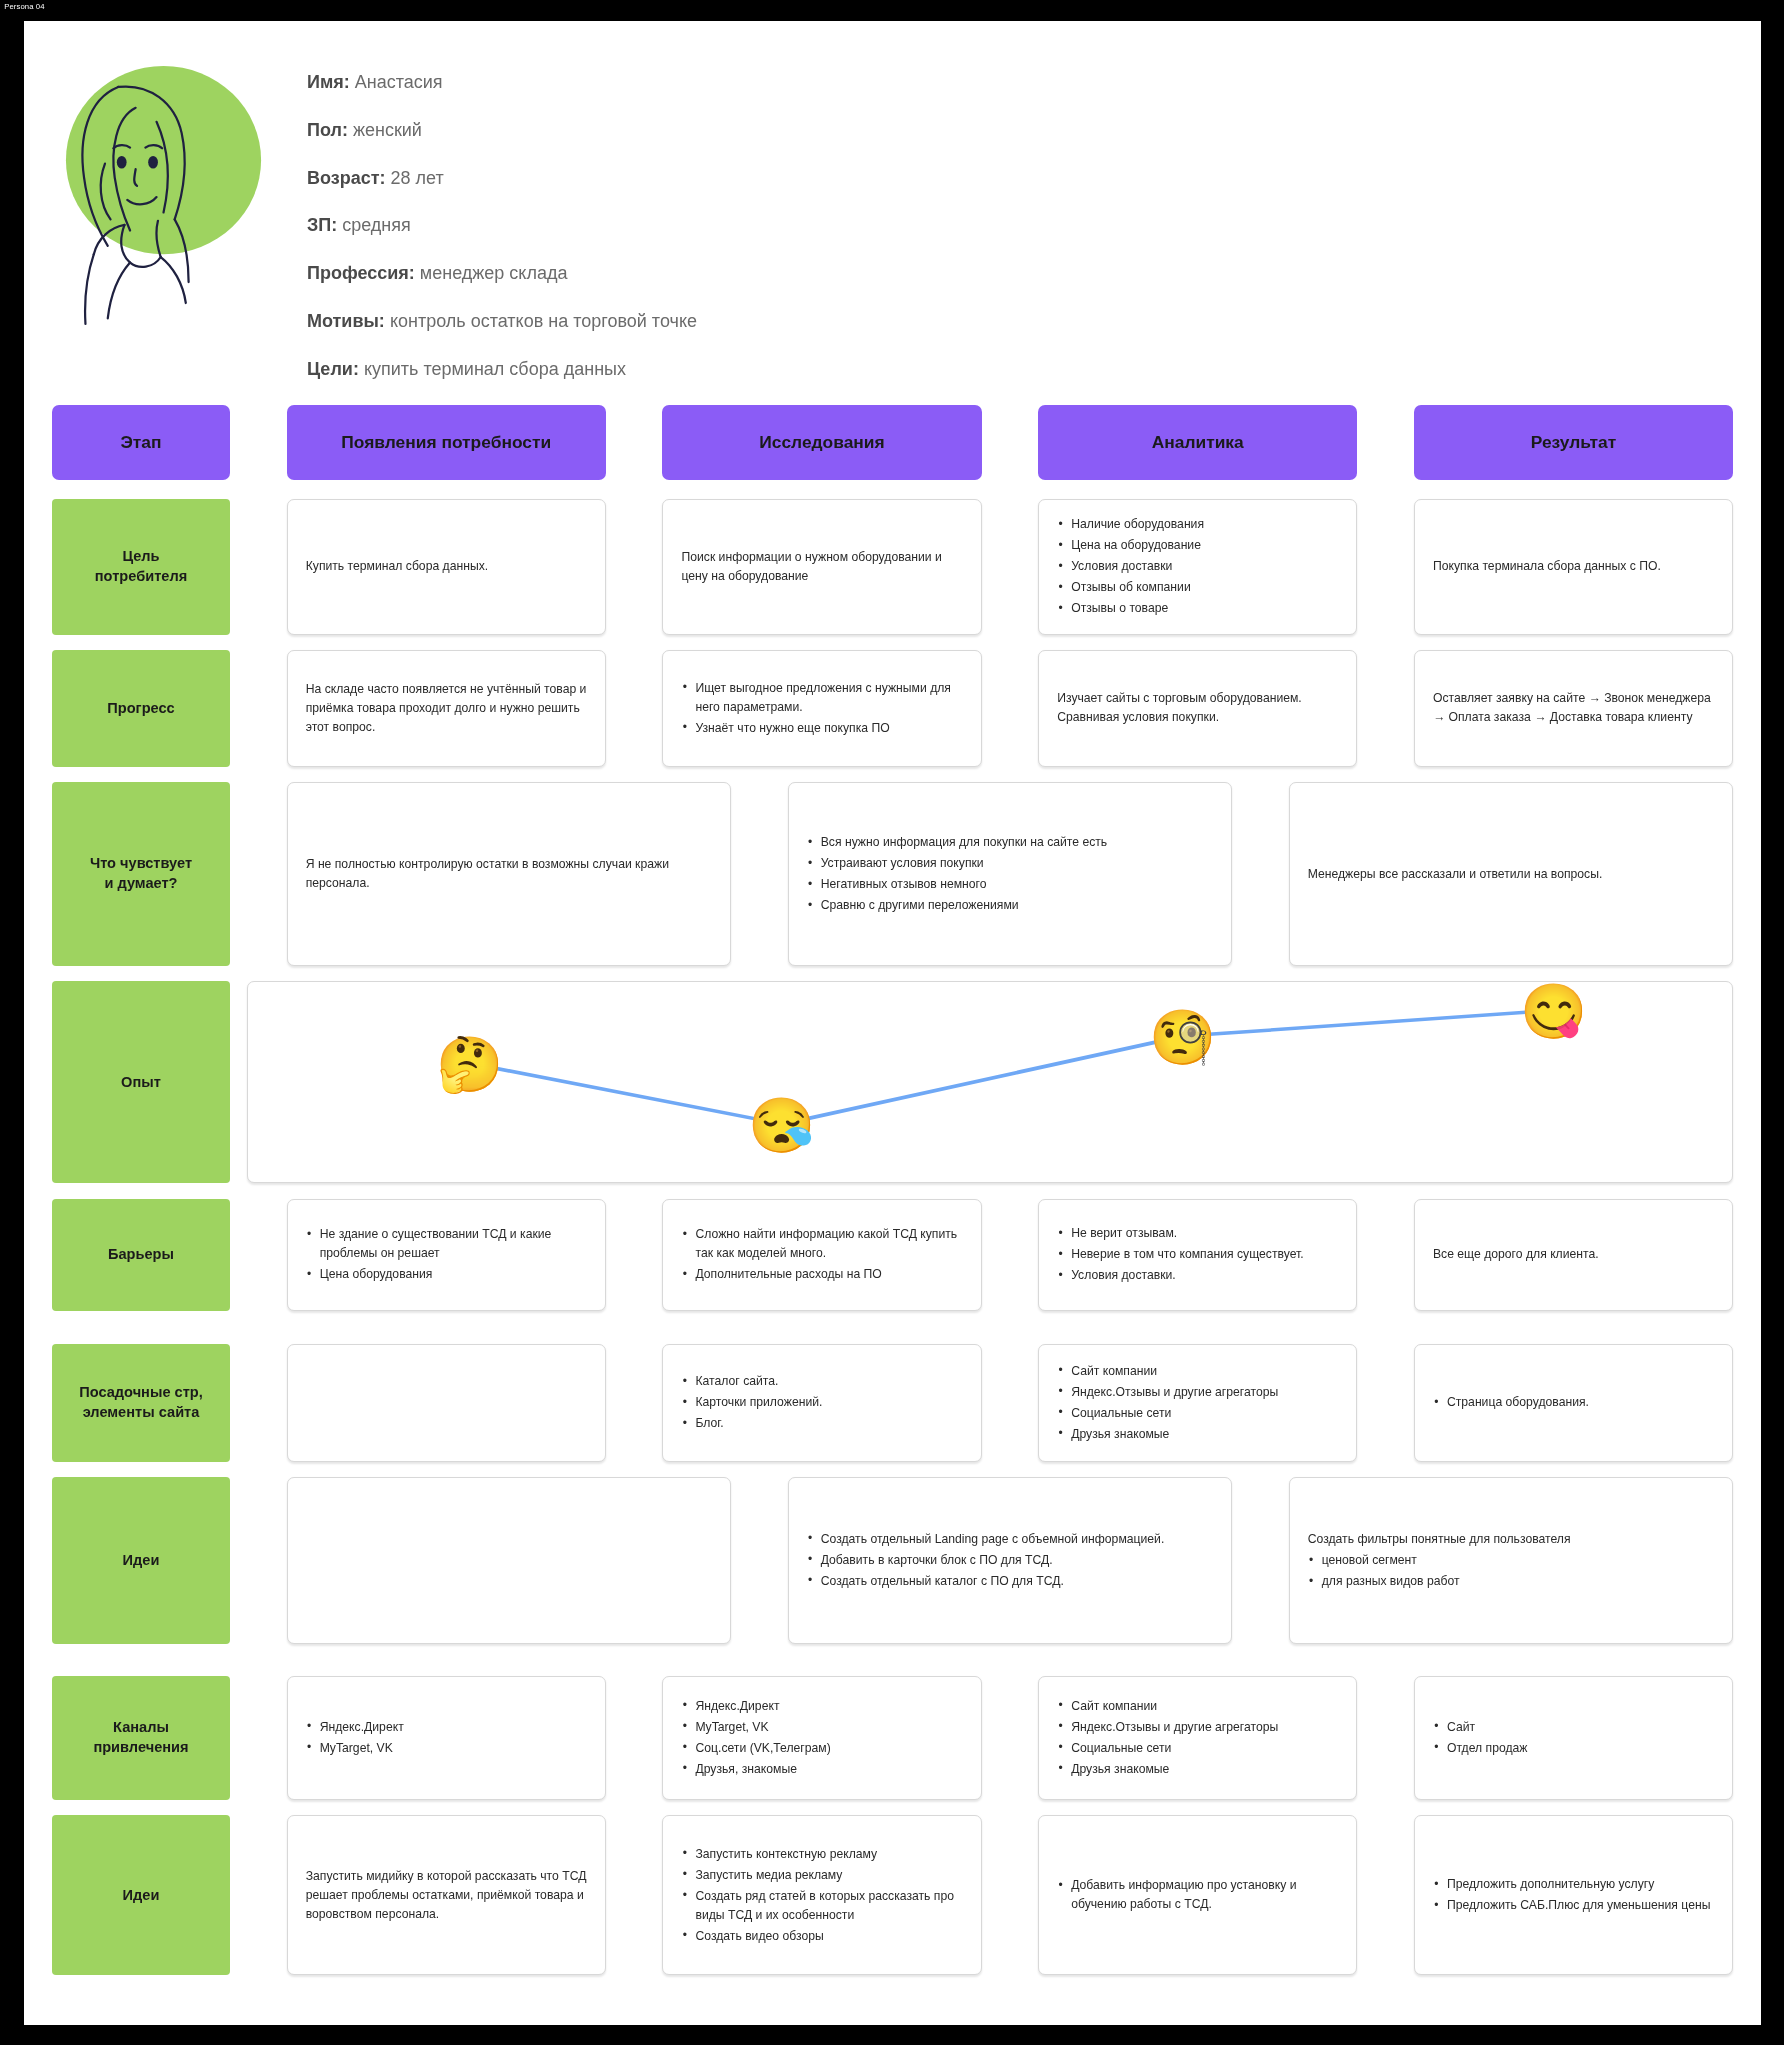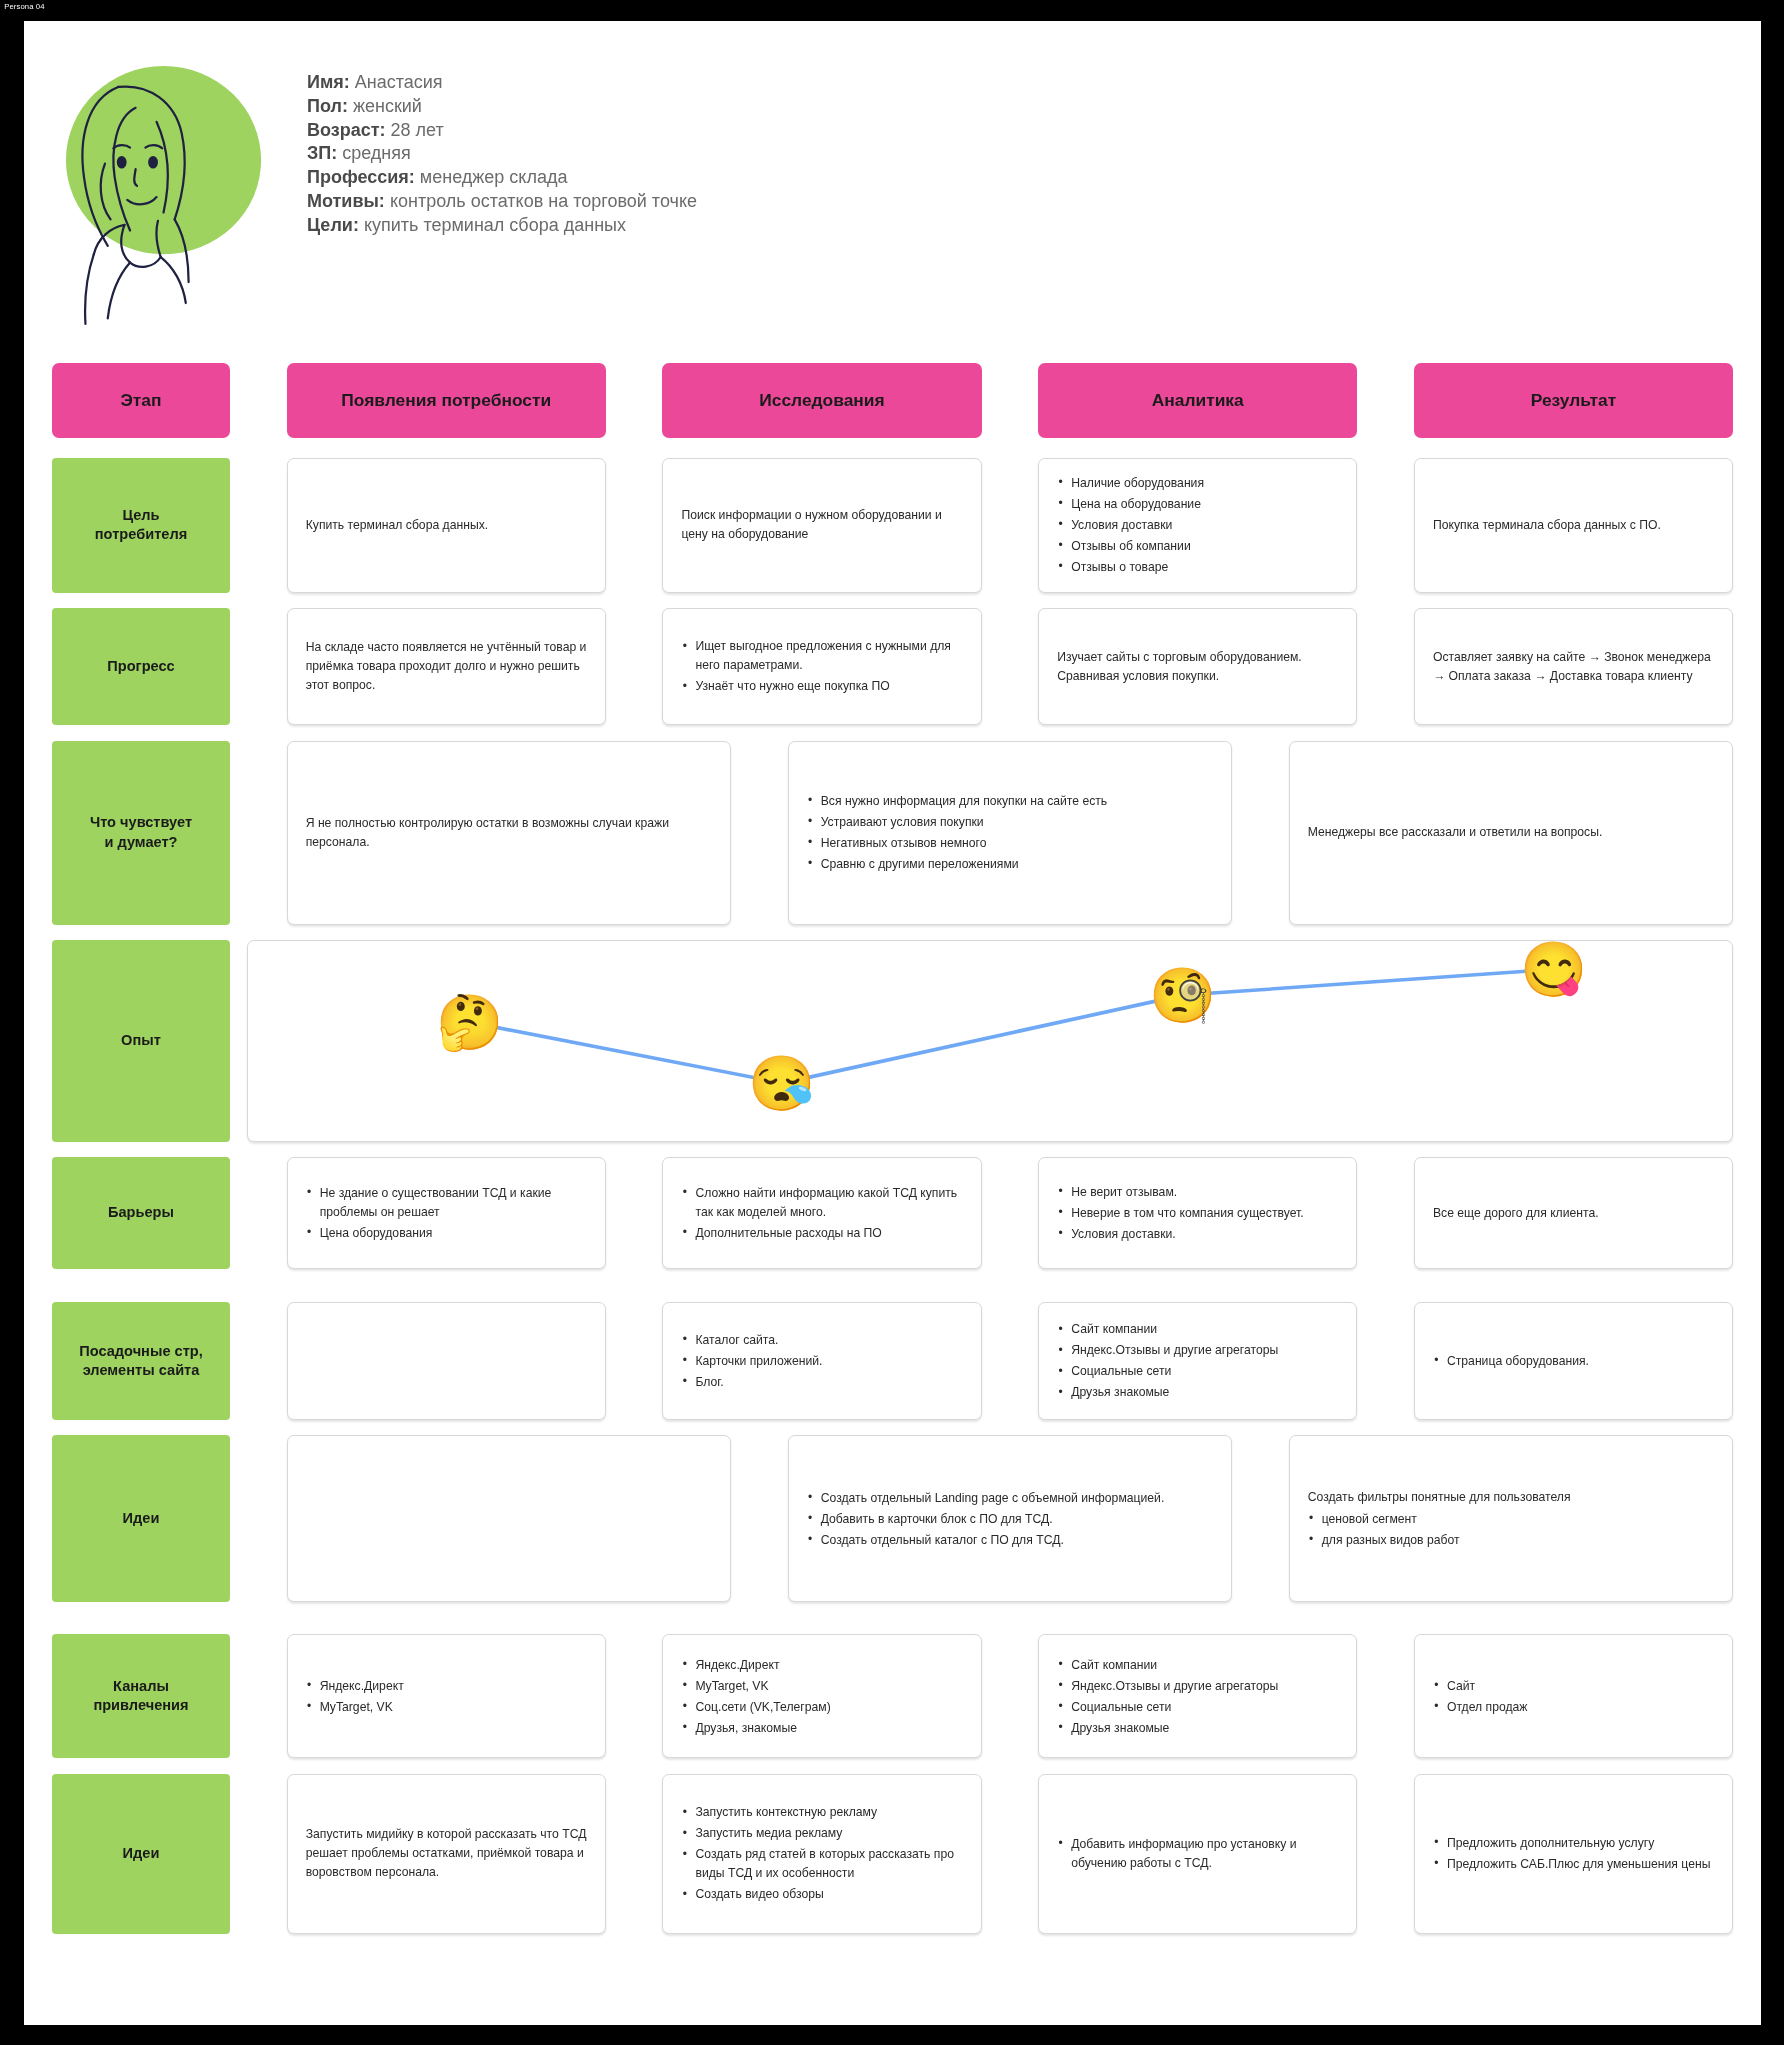--- a/index.html
+++ b/index.html
@@ -33,38 +33,38 @@
     gap: 25px;
   }
   .persona-art {
     position: relative;
     width: 230px; height: 293px;
     flex: 0 0 230px;
   }
   .persona-art svg { display:block; }
   .persona-fields {
     padding-top: 28px;
-    display: flex; flex-direction: column; gap: 4px;
+    display: flex; flex-direction: column; gap: 28px;
   }
   .p-line { font-size: 18px; color: #6b6b6b; line-height: 1.1; white-space: nowrap; }
   .p-line b { color: #4a4a4a; font-weight: 700; }
 
   
   .grid {
     padding: 0 28px 28px 28px;
     display: flex; flex-direction: column;
   }
   .row { display: flex; gap: 16.7px; align-items: stretch; }
   .row + .row { margin-top: 15.3px; }
 
   .col-stage { flex: 0 0 178px; }
   .col-cell  { flex: 1 1 0; min-width: 0; margin-left: 40px; }
 
   .hdr {
-    background: #ec4899;
+    background: #8b5cf6;
     border-radius: 7px;
     min-height: 75px;
     display: flex; align-items: center; justify-content: center;
     text-align: center;
     font-size: 17.4px; font-weight: 700; color: #1b1b1b;
     padding: 7px 9.8px;
   }
   .stage {
     background: #9ed360;
     border-radius: 4px;

